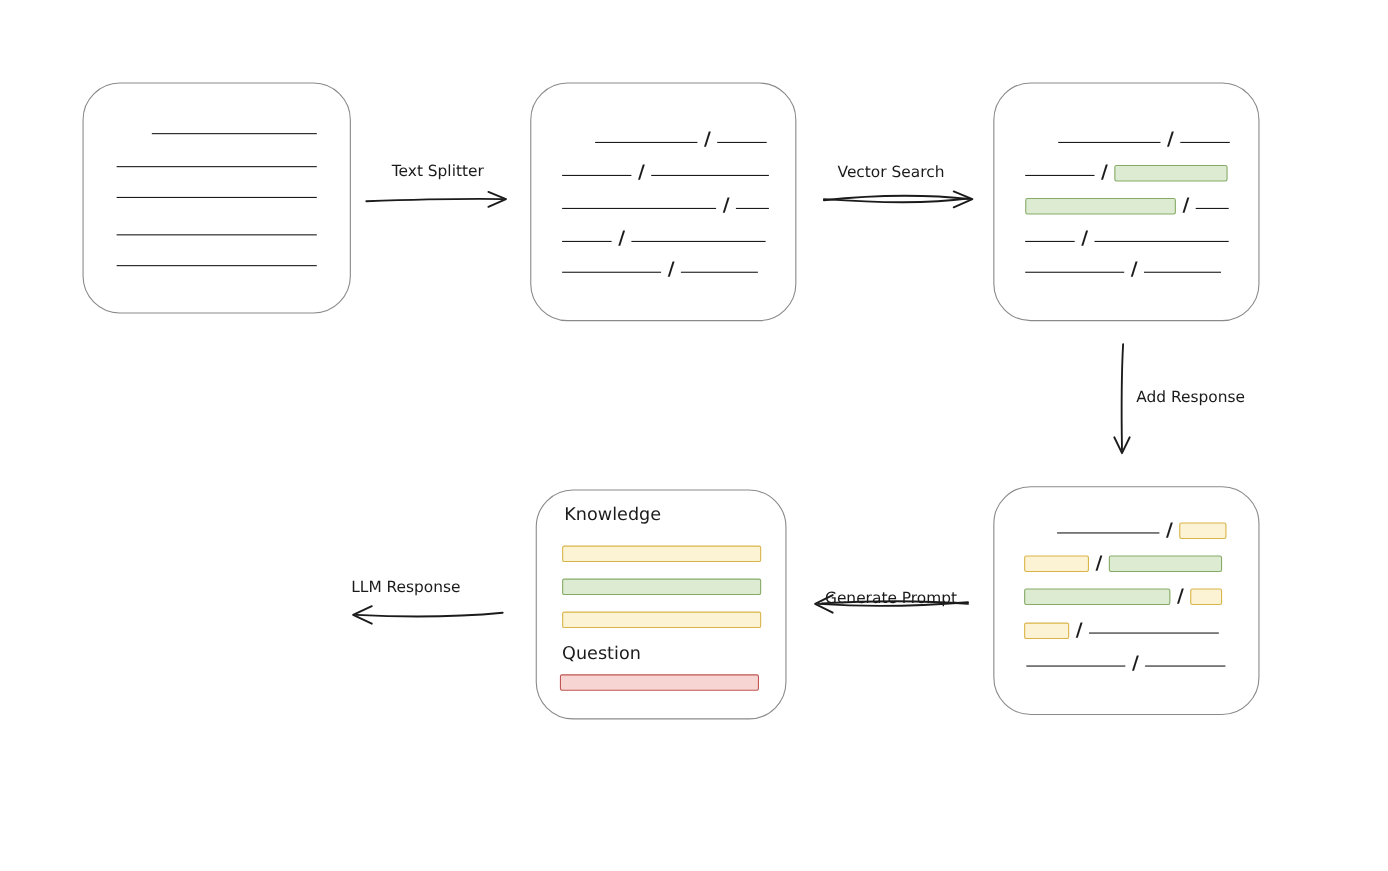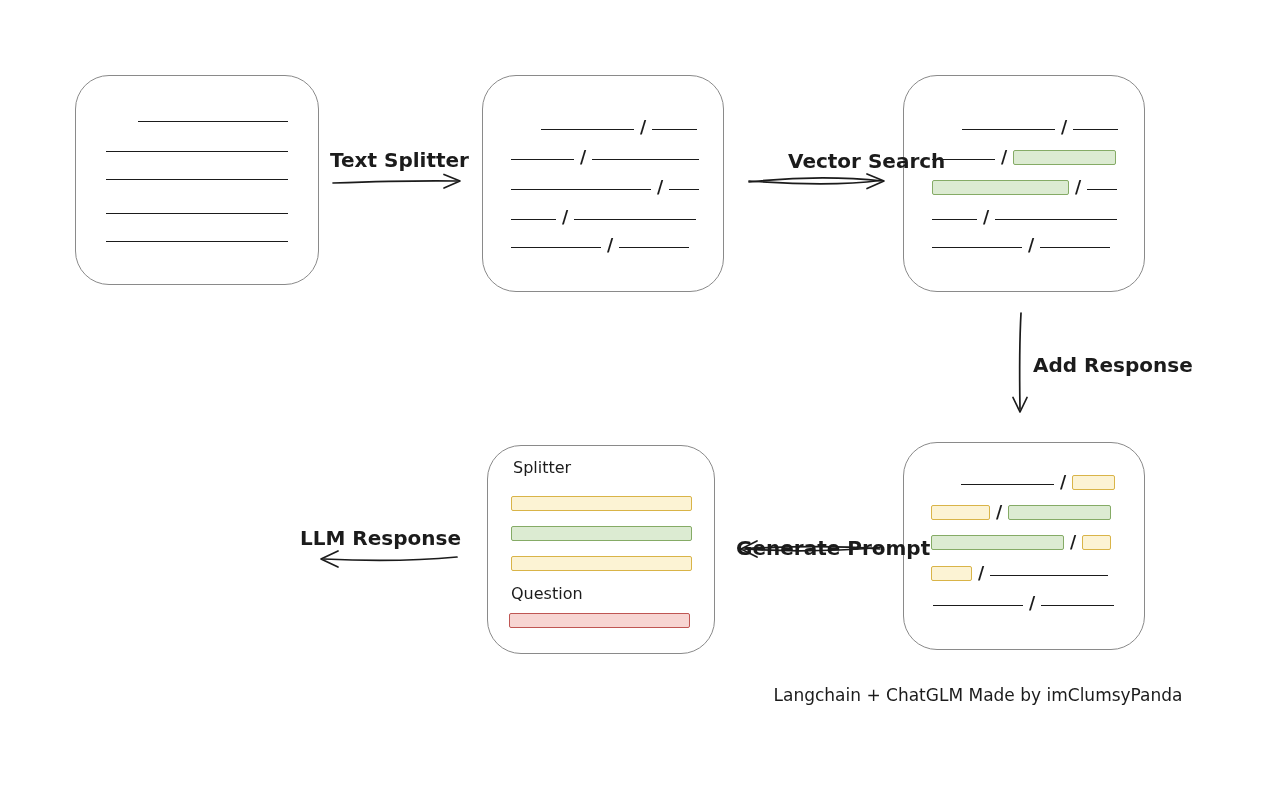--- a/index.html
+++ b/index.html
@@ -17,21 +17,21 @@
   .row{position:absolute;display:flex;align-items:flex-end;gap:6px;height:17px;}
   .seg{height:0;border-top:1.8px solid var(--ink,#1b1b1b);margin-bottom:1px;}
   .slash{font-size:17px;font-weight:600;line-height:13px;transform:translateY(3px);}
   .bar{height:13px;border-radius:2px;margin-bottom:-4px;}
   .bar.g{background:var(--green-fill,#dcebd2);border:1.6px solid var(--green-border,#85ab66);}
   .bar.y{background:var(--yellow-fill,#fcf3d4);border:1.6px solid var(--yellow-border,#d9b448);}
   .block-bar{position:absolute;height:13px;border-radius:2px;}
   .block-bar.g{background:var(--green-fill,#dcebd2);border:1.6px solid var(--green-border,#85ab66);}
   .block-bar.y{background:var(--yellow-fill,#fcf3d4);border:1.6px solid var(--yellow-border,#d9b448);}
   .block-bar.r{background:var(--red-fill,#f7d5d2);border:1.6px solid var(--red-border,#bf5653);}
-  .lbl{position:absolute;font-size:20px;white-space:nowrap;font-weight:bold;}
+  .lbl{position:absolute;font-size:14px;white-space:nowrap;}
   .lbl.center{text-align:center;}
   .inbox-lbl{position:absolute;font-size:16px;white-space:nowrap;}
   .footer{position:absolute;font-size:17px;text-align:center;white-space:nowrap;}
   svg.arrows{position:absolute;left:0;top:0;pointer-events:none;}
 </style>
 </head>
 <body>
 
 <div class="canvas">
 
@@ -148,30 +148,29 @@
       <span class="seg" style="width:118px;"></span>
     </div>
     <div class="row" style="left:29px;top:147px;">
       <span class="seg" style="width:90px;"></span>
       <span class="slash">/</span>
       <span class="seg" style="width:73px;"></span>
     </div>
   </div>
 
   <div class="panel" style="left:487px;top:445px;width:226px;height:207px;">
-    <div class="inbox-lbl" style="left:25px;top:12px;">Splitter</div>
+    <div class="inbox-lbl" style="left:25px;top:12px;">Knowledge</div>
     <div class="block-bar y" style="left:23px;top:50px;width:179px;"></div>
     <div class="block-bar g" style="left:23px;top:80px;width:179px;"></div>
     <div class="block-bar y" style="left:23px;top:110px;width:179px;"></div>
     <div class="inbox-lbl" style="left:23px;top:138px;">Question</div>
     <div class="block-bar r" style="left:21px;top:167px;width:179px;"></div>
   </div>
 
 
   <div class="lbl center" style="left:330px;top:148px;width:136px;">Text Splitter</div>
-  <div class="lbl center" style="left:788px;top:149px;width:140px;text-align:right;">Vector Search</div>
+  <div class="lbl center" style="left:740px;top:149px;width:140px;">Vector Search</div>
   <div class="lbl" style="left:1033px;top:353px;">Add Response</div>
   <div class="lbl center" style="left:736px;top:536px;width:148px;">Generate Prompt</div>
   <div class="lbl center" style="left:300px;top:526px;width:138px;">LLM Response</div>
 
-  <div class="footer" style="left:758px;top:685px;width:440px;">Langchain + ChatGLM Made by imClumsyPanda</div>
 
 </div>
 
 </body></html>

